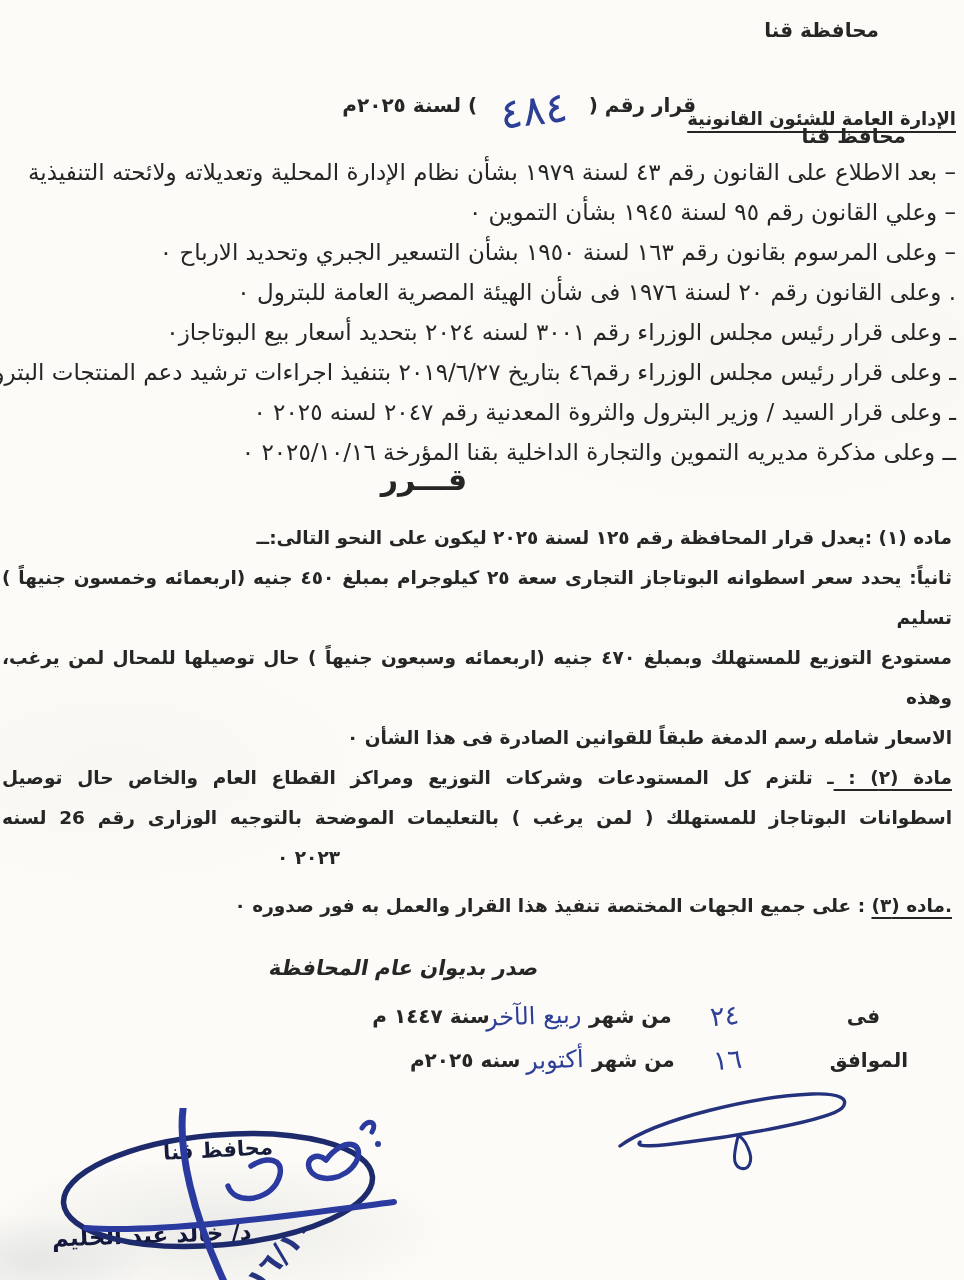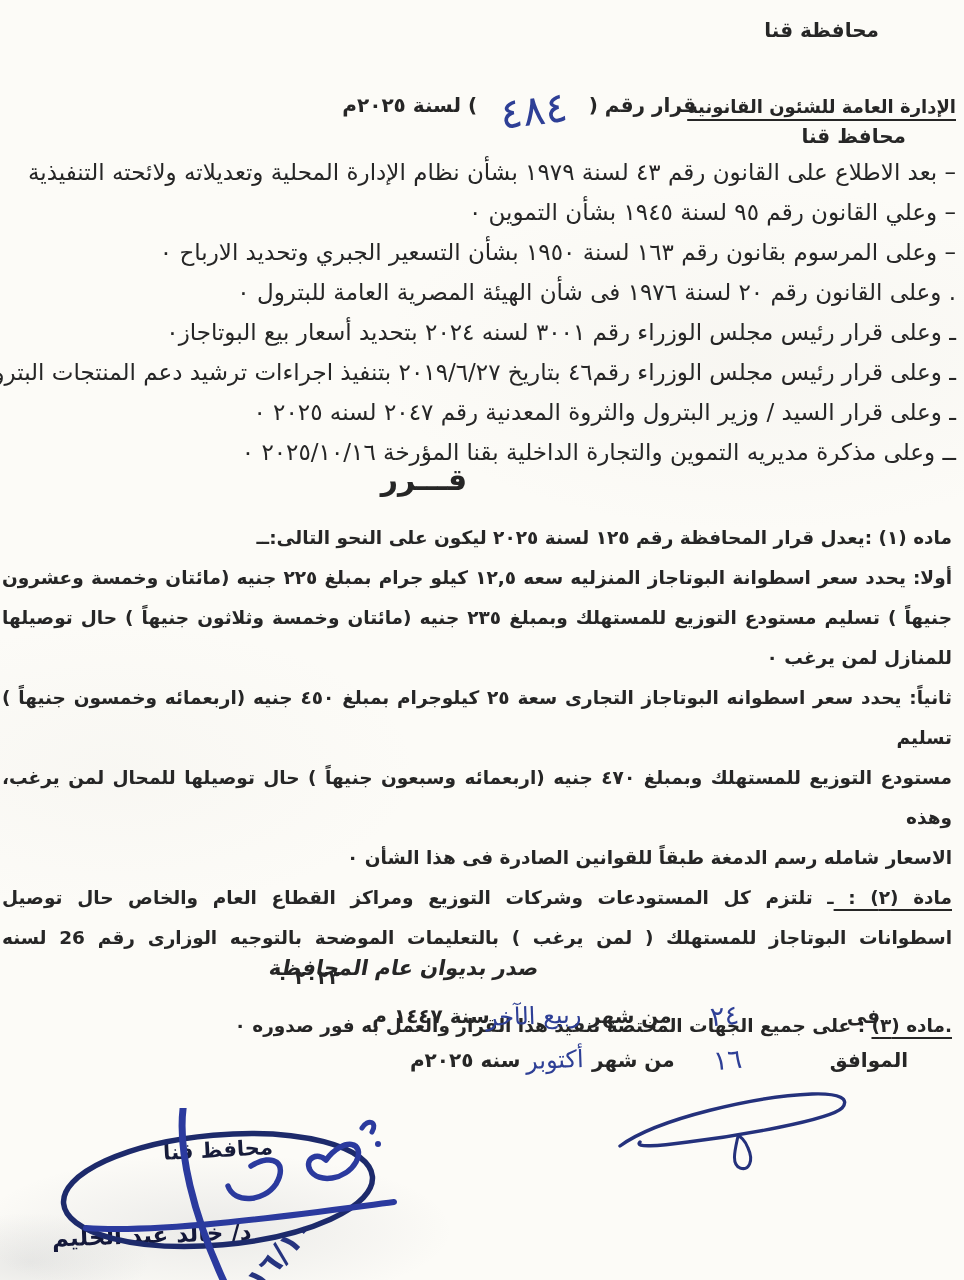--- a/index.html
+++ b/index.html
@@ -9,21 +9,21 @@
     background-color:#fcfbf7;
     background-image:
       radial-gradient(ellipse 340px 110px at 215px 1230px, rgba(110,115,125,.12), transparent 70%),
       radial-gradient(ellipse 170px 70px at 30px 1262px, rgba(110,115,125,.14), transparent 70%),
       radial-gradient(ellipse 520px 240px at 78% 28%, rgba(205,202,192,.10), transparent 72%),
       radial-gradient(ellipse 420px 200px at 12% 60%, rgba(205,202,192,.08), transparent 72%);
   }
   .abs{position:absolute;}
   .nowrap{white-space:nowrap;}
   
-  .hdr{top:18px;right:8px;display:flex;flex-direction:column;align-items:center;gap:10px;}
+  .hdr{top:18px;right:8px;display:flex;flex-direction:column;align-items:center;gap:22px;}
   .hdr .org{font-size:20px;font-weight:bold;}
   .hdr .dept{font-size:18px;font-weight:bold;text-decoration:underline;text-underline-offset:6px;text-decoration-thickness:2px;margin-top:44px;}
   
   .decree{top:80px;right:268px;display:flex;direction:rtl;align-items:center;font-size:20px;font-weight:bold;}
   .hw{color:#2e3f96;font-weight:normal;}
   .decree .num{display:inline-block;font-size:42px;letter-spacing:14px;transform:rotate(-7deg) translateY(6px);margin:0 22px;}
   .gov{top:124px;right:58px;font-size:20px;font-weight:bold;}
   
   .preamble{top:152px;right:8px;left:6px;font-size:23px;line-height:40px;text-align:right;}
   .preamble div{white-space:nowrap;}
@@ -84,25 +84,20 @@
     <div>ـ وعلى قرار رئيس مجلس الوزراء رقم٤٦  بتاريخ ٢٠١٩/٦/٢٧ بتنفيذ اجراءات ترشيد دعم المنتجات البترولية والغاز الطبيعي</div>
     <div>ـ وعلى قرار السيد / وزير البترول والثروة المعدنية رقم ٢٠٤٧ لسنه ٢٠٢٥ ٠</div>
     <div>ــ وعلى مذكرة مديريه التموين والتجارة الداخلية بقنا  المؤرخة ٢٠٢٥/١٠/١٦ ٠</div>
   </div>
 
   <div class="abs decided">قـــرر</div>
 
   <div class="abs articles">
     <div class="a1h">ماده (١) :يعدل قرار المحافظة رقم ١٢٥  لسنة ٢٠٢٥ ليكون على النحو التالى:ــ</div>
     <div>
-      <div class="jline">أولا:  يحدد  سعر اسطوانة البوتاجاز المنزليه سعه ١٢,٥ كيلو جرام بمبلغ ٢٢٥ جنيه (مائتان وخمسة وعشرون</div>
-      <div class="jline">جنيهاً ) تسليم مستودع التوزيع للمستهلك  وبمبلغ ٢٣٥ جنيه (مائتان وخمسة وثلاثون جنيهاً ) حال توصيلها</div>
-      <div class="rline">للمنازل لمن يرغب ٠</div>
-    </div>
-    <div>
       <div class="jline">ثانياً: يحدد سعر اسطوانه البوتاجاز التجارى سعة ٢٥ كيلوجرام بمبلغ ٤٥٠ جنيه (اربعمائه وخمسون جنيهاً ) تسليم</div>
       <div class="jline">مستودع التوزيع للمستهلك وبمبلغ ٤٧٠ جنيه (اربعمائه وسبعون جنيهاً ) حال توصيلها للمحال لمن يرغب، وهذه</div>
       <div class="rline">الاسعار شامله رسم الدمغة طبقاً للقوانين الصادرة فى هذا الشأن ٠</div>
     </div>
     <div>
       <div class="jline"><span class="u">مادة (٢) : </span><span>ـ تلتزم كل المستودعات وشركات التوزيع ومراكز القطاع العام والخاص حال توصيل</span></div>
       <div class="jline">اسطوانات البوتاجاز للمستهلك ( لمن يرغب ) بالتعليمات الموضحة بالتوجيه الوزارى رقم 26 لسنه</div>
       <div class="a2-indent"><span>٢٠٢٣ ٠</span></div>
     </div>
     <div class="a3">

